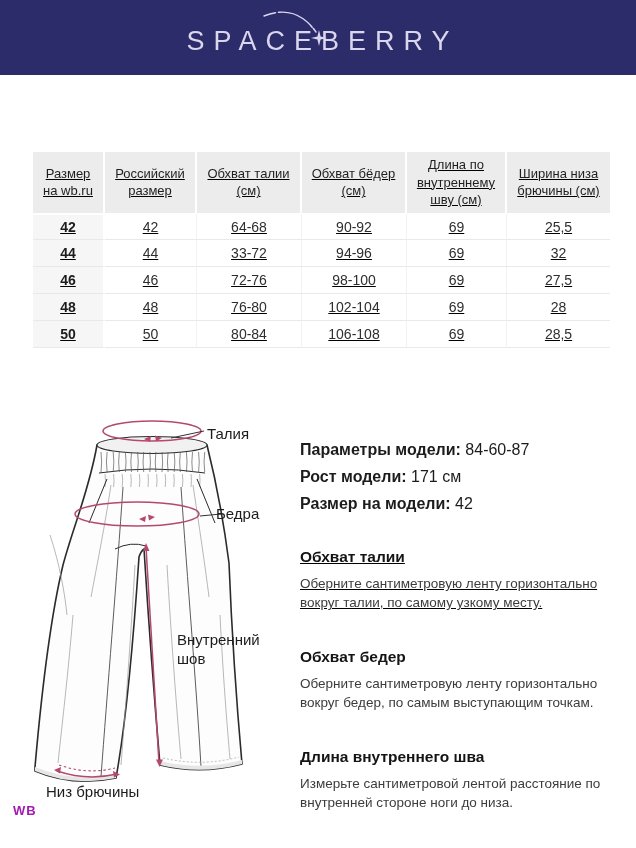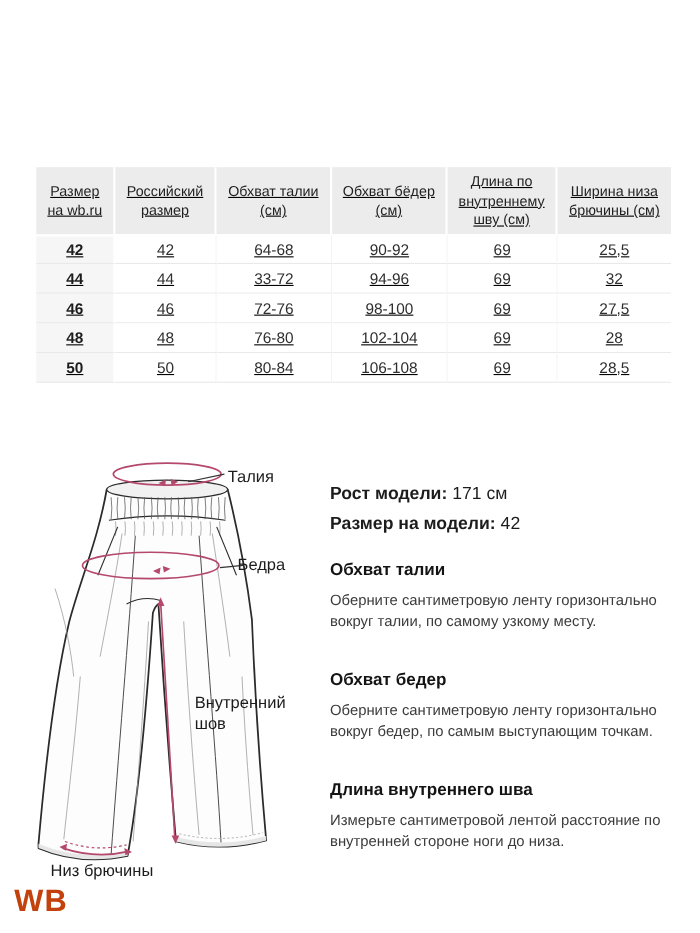--- a/index.html
+++ b/index.html
@@ -29,38 +29,46 @@
   .size-table td:first-child { background:#f6f6f6; font-weight:700; color:#1c1c1c;
     border-right:2px solid #ffffff; }
 
   
   .pants-svg { position:absolute; left:15px; top:415px; }
   .diagram-label { position:absolute; color:#1c1c1c; font-size:15px; font-weight:500; line-height:19px; }
   .lbl-waist { left:207px; top:424px; }
   .lbl-hips  { left:216px; top:504px; }
   .lbl-inseam { left:177px; top:630px; width:100px; }
   .lbl-hem   { left:46px; top:782px; }
-  .wb-mark { position:absolute; left:13px; top:803px; color:#c2410c; font-size:28px;
+  .wb-mark { position:absolute; left:13px; top:803px; color:#a21caf; font-size:13px;
     font-weight:700; letter-spacing:1px; }
 
   
   .info-col { position:absolute; left:300px; top:436px; width:325px; }
   .model-line { font-size:16px; line-height:27px; color:#1c1c1c; }
   .model-line .ml-label { font-weight:700; }
   .model-line .ml-value { font-weight:400; }
   .measure-section { margin-top:36px; }
-  .measure-section:first-of-type { margin-top:20px; }
+  .measure-section:first-of-type { margin-top:31px;text-decoration:underline; }
   .ms-title { font-size:15.5px; font-weight:700; color:#141414; margin-bottom:8px; }
   .ms-text { font-size:13.5px; line-height:19px; color:#3c3c3c; max-width:310px; }
 </style>
 </head>
 <body>
 
 <div class="page">
 
+  <div class="brand-header">
+    <svg class="logo-star-svg" width="90" height="50" viewBox="0 0 90 50">
+      <path d="M 6,12 C 26,4 44,8 58,28" fill="none" stroke="#d9d6ee" stroke-width="1.4" stroke-dasharray="12 3 26 0" stroke-linecap="round"></path>
+      <path d="M 52,22 L 59,29 L 56,24 Z" fill="#d9d6ee"></path>
+      <path d="M 61,26 L 62.6,32.4 L 69,34 L 62.6,35.6 L 61,42 L 59.4,35.6 L 53,34 L 59.4,32.4 Z" fill="#d9d6ee"></path>
+    </svg>
+    <div class="logo-text">SPACEBERRY</div>
+  </div>
 
   <div class="size-table-wrap">
     <table class="size-table">
       <colgroup>
         <col style="width:72px">
           <col style="width:92px">
           <col style="width:105px">
         <col style="width:105px">
           <col style="width:100px">
           <col style="width:103px">
@@ -216,20 +224,21 @@
   </svg>
 
   <div class="diagram-label lbl-waist">Талия</div>
   <div class="diagram-label lbl-hips">Бедра</div>
   <div class="diagram-label lbl-inseam">Внутренний шов</div>
   <div class="diagram-label lbl-hem">Низ брючины</div>
   <div class="wb-mark">WB</div>
 
   <div class="info-col">
     <div id="model-info">
+        <div class="model-line"><span class="ml-label">Параметры модели:</span><span class="ml-value"> 84-60-87</span></div>
         <div class="model-line"><span class="ml-label">Рост модели:</span><span class="ml-value"> 171 см</span></div>
         <div class="model-line"><span class="ml-label">Размер на модели:</span><span class="ml-value"> 42</span></div>
       </div>
     <div id="measure-sections">
         <div class="measure-section">
           <div class="ms-title">Обхват талии</div>
           <div class="ms-text">Оберните сантиметровую ленту горизонтально вокруг талии, по самому узкому месту.</div>
         </div>
         <div class="measure-section">
           <div class="ms-title">Обхват бедер</div>

